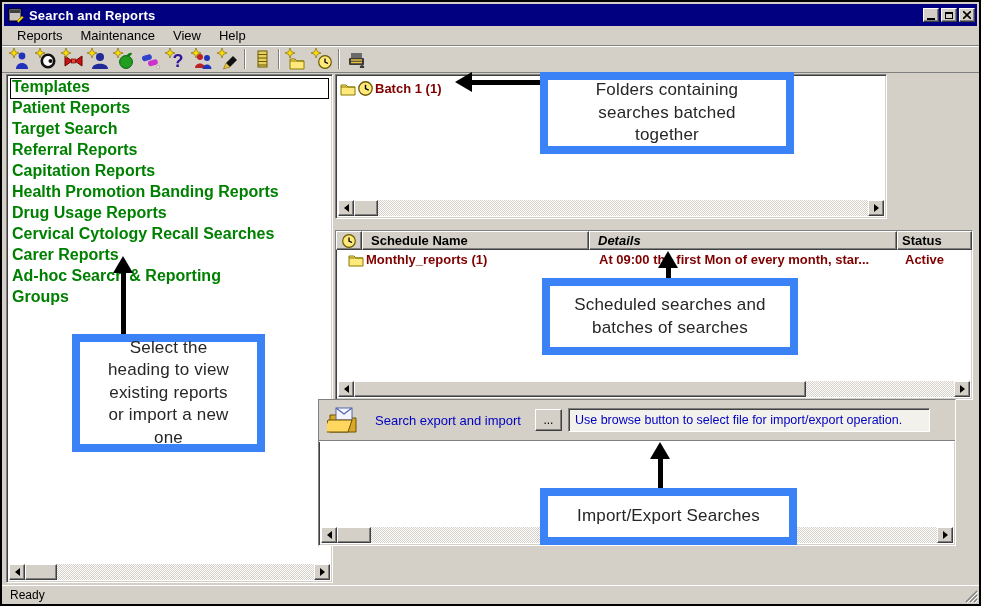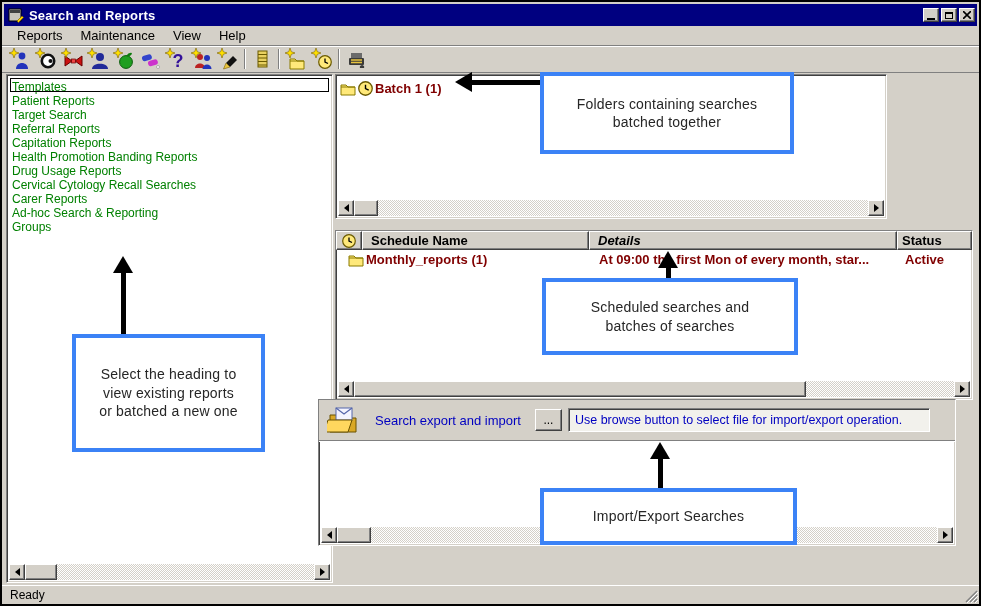--- a/index.html
+++ b/index.html
@@ -29,21 +29,21 @@
   .tsep{width:2px;height:20px;border-left:1px solid #808080;border-right:1px solid #fff;margin:0 3px;}
 
   
   .main{position:relative;flex:1;}
   .well{position:absolute;background:#fff;border:1px solid;border-color:#808080 #fff #fff #808080;
         box-shadow:inset 1px 1px 0 #404040, inset -1px -1px 0 #d4d0c8;}
 
   
   #left-panel{left:4px;top:1px;width:327px;height:509px;}
   .list{padding:3px 3px 0 3px;}
-  .list-item{height:14px;line-height:18px;font-size:12px;font-weight:normal;color:#008000;padding-left:2px;white-space:nowrap;}
+  .list-item{height:21px;line-height:18px;font-size:16px;font-weight:bold;color:#008000;padding-left:2px;white-space:nowrap;}
   .list-item.focused{outline:1px solid #000;outline-offset:-1px;}
 
   
   .hscroll{position:absolute;left:2px;right:2px;bottom:2px;height:16px;display:flex;}
   .sbtn{width:16px;height:16px;background:#d4d0c8;border:1px solid;border-color:#fff #404040 #404040 #fff;
         box-shadow:inset -1px -1px 0 #808080;display:flex;align-items:center;justify-content:center;flex:0 0 auto;}
   .strack{flex:1;position:relative;background-image:conic-gradient(#fff 25%,#d4d0c8 25% 50%,#fff 50% 75%,#d4d0c8 75%);
           background-size:2px 2px;}
   .sthumb{position:absolute;top:0;height:16px;background:#d4d0c8;border:1px solid;border-color:#fff #404040 #404040 #fff;
           box-shadow:inset -1px -1px 0 #808080;}
@@ -80,22 +80,22 @@
   .hint-field{width:362px;height:24px;margin-left:6px;background:#f2f1ec;border:1px solid;border-color:#808080 #fff #fff #808080;
               box-shadow:inset 1px 1px 0 #404040;font-size:12.5px;color:#0000c0;display:flex;align-items:center;
               padding-left:6px;white-space:nowrap;overflow:hidden;}
 
   
   .statusbar{height:19px;border-top:1px solid #fff;flex:0 0 auto;display:flex;align-items:center;position:relative;
              font-size:12px;color:#000;padding-left:8px;}
   .grip{position:absolute;right:1px;bottom:1px;}
 
   
-  .note{position:absolute;background:#fff;border:4px solid #3b82f6;display:flex;align-items:center;justify-content:center;
-        text-align:center;font-size:14px;color:#262626;line-height:1.32;letter-spacing:.2px;padding:4px 21px;z-index:30;}
+  .note{position:absolute;background:#fff;border:8px solid #3b82f6;display:flex;align-items:center;justify-content:center;
+        text-align:center;font-size:17px;color:#262626;line-height:1.32;letter-spacing:.2px;padding:4px 21px;z-index:30;}
   .aline{position:absolute;background:#000;z-index:30;}
   .ahead-up{position:absolute;width:0;height:0;border-left:10px solid transparent;border-right:10px solid transparent;
             border-bottom:17px solid #000;z-index:30;}
   .ahead-left{position:absolute;width:0;height:0;border-top:10px solid transparent;border-bottom:10px solid transparent;
               border-right:17px solid #000;z-index:30;}
 
   svg{display:block;}
 </style>
 </head>
 <body>
@@ -363,21 +363,21 @@
   </div>
 
   <div class="statusbar">
     <span>Ready</span>
     <svg class="grip" width="14" height="14" viewBox="0 0 14 14">
       <path d="M13 2 L2 13 M13 6 L6 13 M13 10 L10 13" stroke="#808080" stroke-width="1.4"></path>
       <path d="M14 3 L3 14 M14 7 L7 14 M14 11 L11 14" stroke="#fff" stroke-width="1"></path>
     </svg>
   </div>
 
-  <div class="note" style="left:70px;top:332px;width:193px;height:118px;">Select the heading to view existing reports or batched a new one</div>
+  <div class="note" style="left:70px;top:332px;width:193px;height:118px;">Select the heading to view existing reports or import a new one</div>
   <div class="aline" style="left:119px;top:270px;width:5px;height:62px;"></div>
   <div class="ahead-up" style="left:111px;top:254px;"></div>
 
   <div class="note" style="left:538px;top:70px;width:254px;height:82px;">Folders containing searches batched together</div>
   <div class="aline" style="left:470px;top:78px;width:68px;height:5px;"></div>
   <div class="ahead-left" style="left:453px;top:70px;"></div>
 
   <div class="note" style="left:540px;top:276px;width:256px;height:77px;">Scheduled searches and batches of searches</div>
   <div class="aline" style="left:664px;top:266px;width:5px;height:10px;"></div>
   <div class="ahead-up" style="left:656px;top:249px;"></div>

